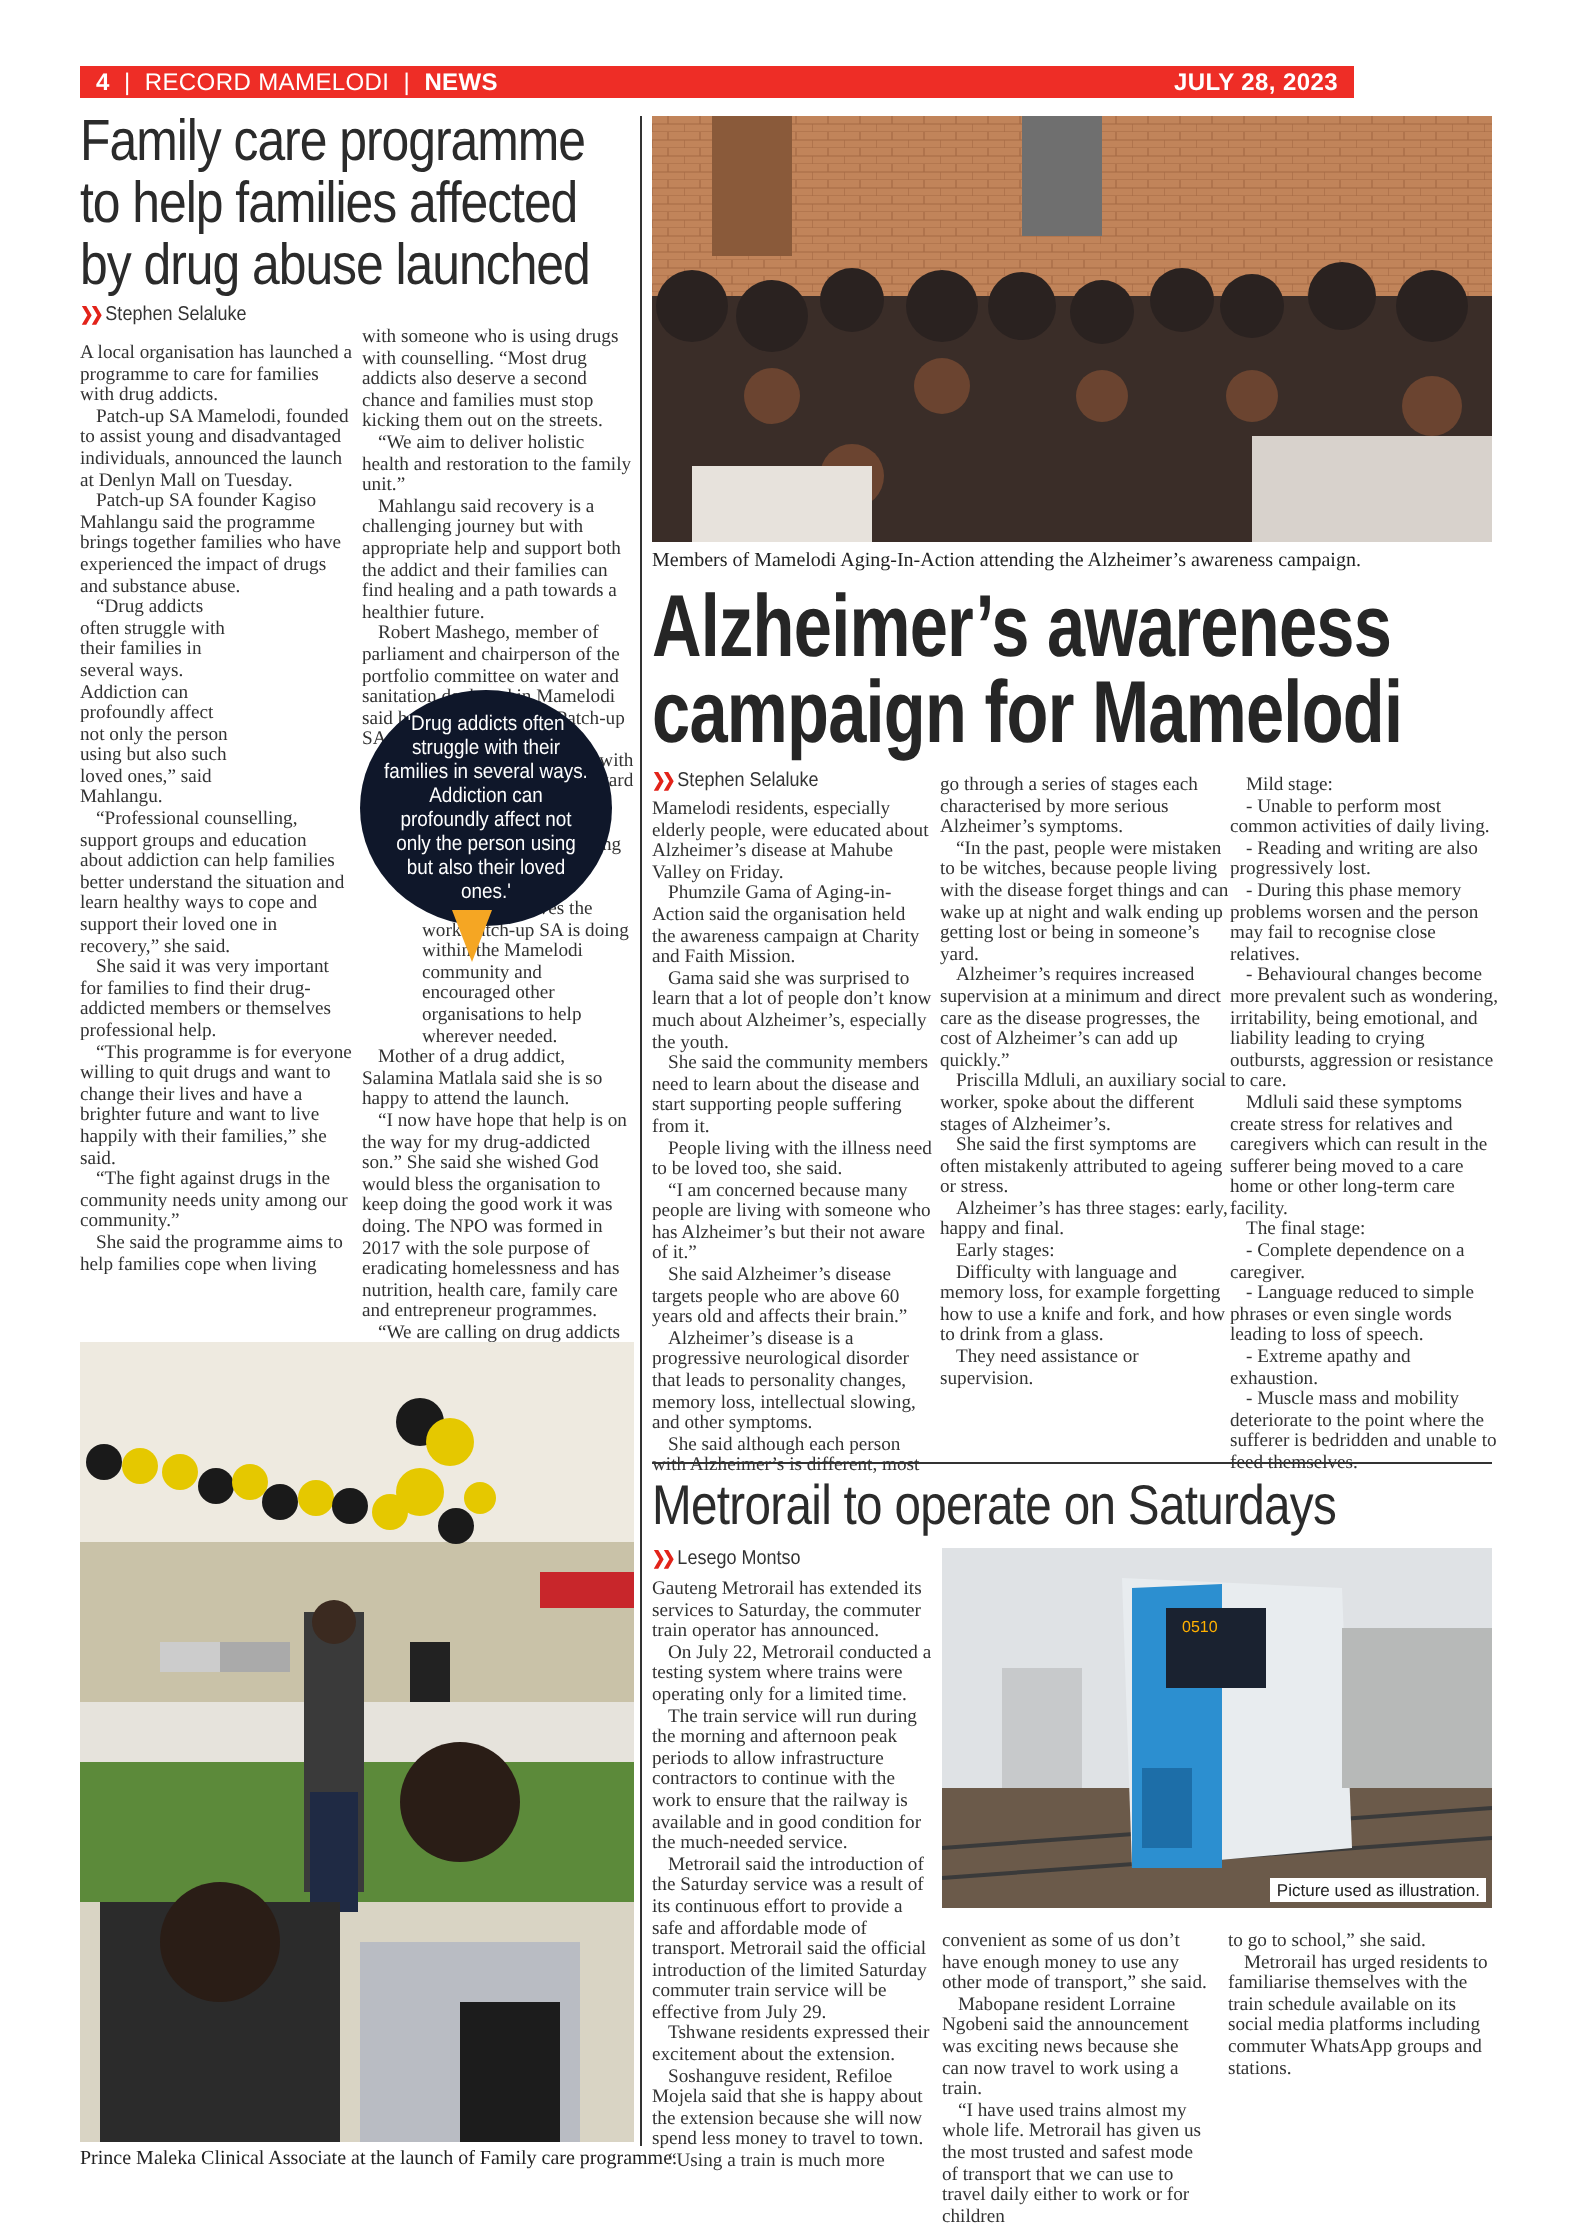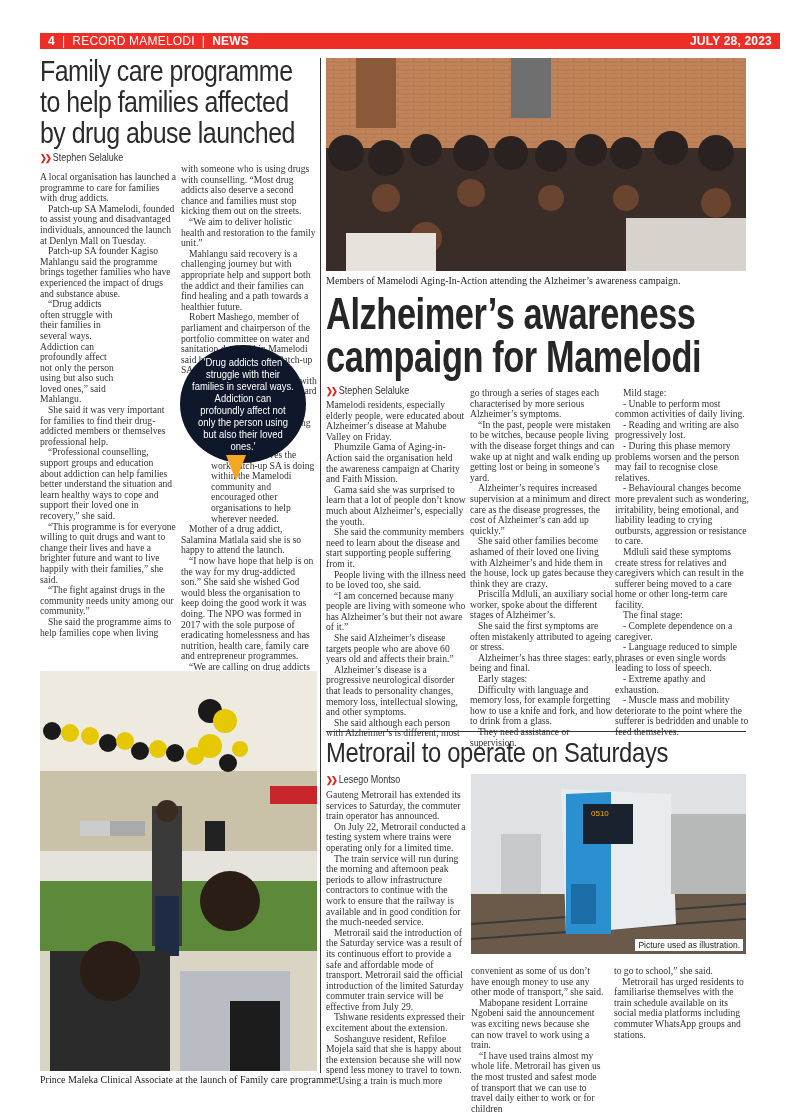--- a/index.html
+++ b/index.html
@@ -1,19 +1,19 @@
 <!DOCTYPE html>
 <html><head>
 <meta charset="utf-8">
 <style>
 *{box-sizing:border-box;margin:0;padding:0}
 html,body{width:786px;height:1113px;background:#fff;overflow:hidden}
 body{position:relative;font-family:"Liberation Serif",serif;color:#222}
 .abs{position:absolute}
-.fullbar{position:absolute;left:40px;top:33px;width:740px;height:16px;background:#ee2d26;color:#fff;font-family:"Liberation Sans",sans-serif;font-size:12px;line-height:16px;padding:0 8px;display:flex;justify-content:space-between;letter-spacing:0.2px}
+.fullbar{position:absolute;left:40px;top:33px;width:637px;height:16px;background:#ee2d26;color:#fff;font-family:"Liberation Sans",sans-serif;font-size:12px;line-height:16px;padding:0 8px;display:flex;justify-content:space-between;letter-spacing:0.2px}
 .fullbar b{font-weight:700}
 .hl1{left:40px;top:56px;width:270px;font-family:"Liberation Sans",sans-serif;font-size:29px;line-height:31px;color:#2b2b2b;letter-spacing:-0.6px;font-weight:400;transform:scaleX(0.86);transform-origin:left top;width:320px}
 .byline{font-family:"Liberation Sans",sans-serif;font-size:10px;color:#333;transform:scaleX(0.9);transform-origin:left}
 .byline .arr{color:#e2231a;font-weight:700;font-size:9px;margin-right:3px;letter-spacing:-2px}
 .col{font-size:9.6px;line-height:10.6px;color:#333;text-align:left}
 .col p{text-indent:8px}
 .col p.first{text-indent:0}
 .col p.it{}
 .vline{background:#333;width:1px}
 .hline{background:#333;height:1px}
@@ -48,22 +48,22 @@
 
 <div class="abs byline" style="left:40px;top:152px">
   <span class="arr">❯❯</span><span>Stephen Selaluke</span>
 </div>
 
 <div class="abs col" style="left:40px;top:172px;width:136px">
   <p class="first">A local organisation has launched a programme to care for families with drug addicts.</p>
   <p>Patch-up SA Mamelodi, founded to assist young and disadvantaged individuals, announced the launch at Denlyn Mall on Tuesday.</p>
   <p>Patch-up SA founder Kagiso Mahlangu said the programme brings together families who have experienced the impact of drugs and substance abuse.</p>
   <p style="width:78px">“Drug addicts often struggle with their families in several ways. Addiction can profoundly affect not only the person using but also such loved ones,” said Mahlangu.</p>
+  <p>“Professional counselling, support groups and education about addiction can help families better understand the situation and learn healthy ways to cope and support their loved one in recovery,” she said.</p>
   <p>She said it was very important for families to find their drug-addicted members or themselves professional help.</p>
-  <p>“Professional counselling, support groups and education about addiction can help families better understand the situation and learn healthy ways to cope and support their loved one in recovery,” she said.</p>
   <p>“This programme is for everyone willing to quit drugs and want to change their lives and have a brighter future and want to live happily with their families,” she said.</p>
   <p>“The fight against drugs in the community needs unity among our community.”</p>
   <p>She said the programme aims to help families cope when living</p>
 </div>
 
 <div class="abs col" style="left:181px;top:164px;width:136px">
   <p class="first">with someone who is using drugs with counselling. “Most drug addicts also deserve a second chance and families must stop kicking them out on the streets.</p>
   <p>“We aim to deliver holistic health and restoration to the family unit.”</p>
   <p>Mahlangu said recovery is a challenging journey but with appropriate help and support both the addict and their families can find healing and a path towards a healthier future.</p>
   <p>Robert Mashego, member of parliament and chairperson of the portfolio committee on water and sanitation deployed in Mamelodi said he would work with Patch-up SA in the future.</p>
@@ -175,24 +175,23 @@
   <p>“I am concerned because many people are living with someone who has Alzheimer’s but their not aware of it.”</p>
   <p>She said Alzheimer’s disease targets people who are above 60 years old and affects their brain.”</p>
   <p>Alzheimer’s disease is a progressive neurological disorder that leads to personality changes, memory loss, intellectual slowing, and other symptoms.</p>
   <p>She said although each person with Alzheimer’s is different, most</p>
 </div>
 
 <div class="abs col" style="left:470px;top:388px;width:145px">
   <p class="first">go through a series of stages each characterised by more serious Alzheimer’s symptoms.</p>
   <p>“In the past, people were mistaken to be witches, because people living with the disease forget things and can wake up at night and walk ending up getting lost or being in someone’s yard.</p>
   <p>Alzheimer’s requires increased supervision at a minimum and direct care as the disease progresses, the cost of Alzheimer’s can add up quickly.”</p>
-  <p>She said other families become ashamed of their loved one living with Alzheimer’s and hide them in the house, lock up gates because they think they are crazy.</p>
   <p>Priscilla Mdluli, an auxiliary social worker, spoke about the different stages of Alzheimer’s.</p>
   <p>She said the first symptoms are often mistakenly attributed to ageing or stress.</p>
-  <p>Alzheimer’s has three stages: early, being and final.</p>
+  <p>Alzheimer’s has three stages: early, happy and final.</p>
   <p class="it">Early stages:</p>
   <p>Difficulty with language and memory loss, for example forgetting how to use a knife and fork, and how to drink from a glass.</p>
   <p>They need assistance or supervision.</p>
 </div>
 
 <div class="abs col" style="left:615px;top:388px;width:134px">
   <p class="it">Mild stage:</p>
   <p>- Unable to perform most common activities of daily living.</p>
   <p>- Reading and writing are also progressively lost.</p>
   <p>- During this phase memory problems worsen and the person may fail to recognise close relatives.</p>

